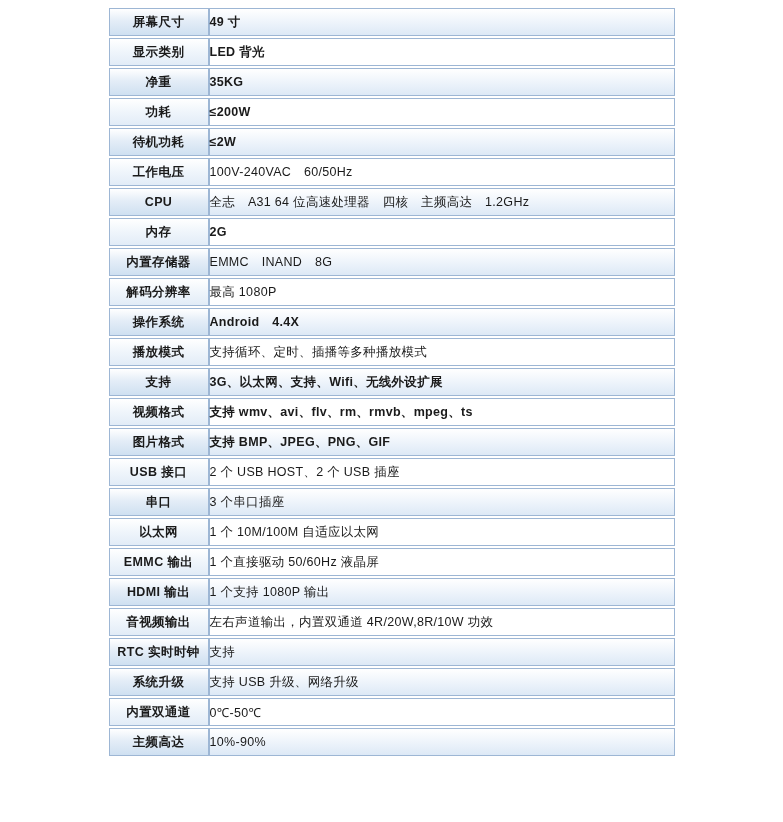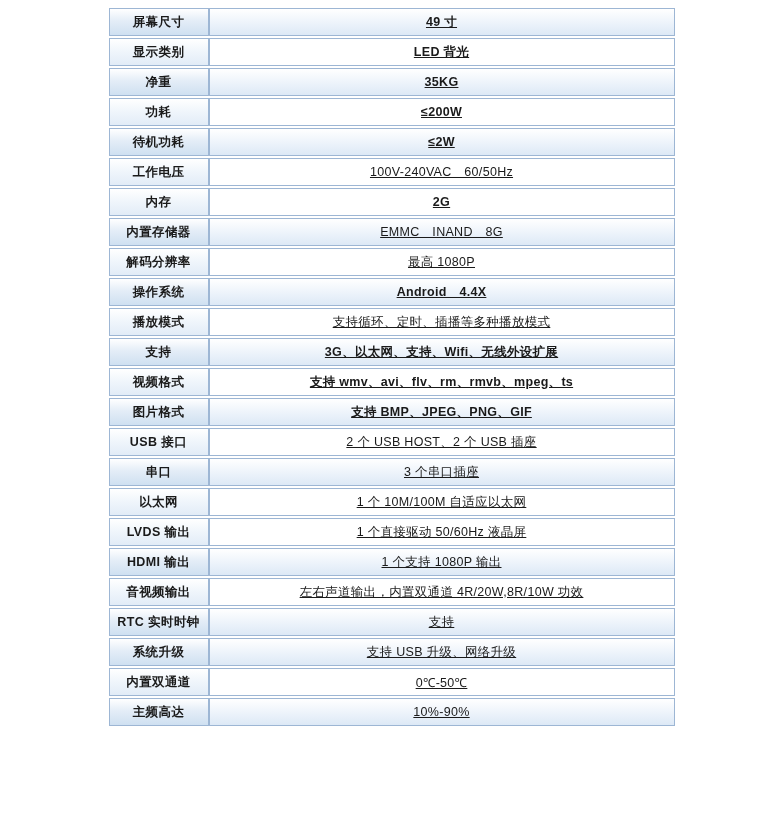--- a/index.html
+++ b/index.html
@@ -34,24 +34,22 @@
   }
   td.label-cell {
     width: 98px;
     text-align: center;
     font-weight: bold;
     background: linear-gradient(to bottom, #ffffff 0%, #e4edf7 45%, #cfe0f1 100%);
     letter-spacing: 0.4px;
     margin-top: 24px;
   }
   td.value-cell {
-    text-align: center;
     background: linear-gradient(to bottom, #ffffff 0%, #eef4fb 50%, #dde9f6 100%);
     letter-spacing: 0.3px;
-    text-decoration: underline;
   }
   tr.alt td.label-cell {
     background: linear-gradient(to bottom, #ffffff 0%, #eff5fb 50%, #e2ecf7 100%);
   }
   tr.alt td.value-cell {
     background: #ffffff;
     margin-top: 24px;
   }
   td.value-cell.bold-val {
     font-weight: bold;
@@ -79,20 +77,24 @@
           <td class="label-cell">功耗</td>
           <td class="value-cell bold-val">≤200W</td>
         </tr>
         <tr>
           <td class="label-cell">待机功耗</td>
           <td class="value-cell bold-val">≤2W</td>
         </tr>
         <tr class="alt">
           <td class="label-cell">工作电压</td>
           <td class="value-cell">100V-240VAC　60/50Hz</td>
+        </tr>
+        <tr>
+          <td class="label-cell">CPU</td>
+          <td class="value-cell">全志　A31 64 位高速处理器　四核　主频高达　1.2GHz</td>
         </tr>
         <tr class="alt">
           <td class="label-cell">内存</td>
           <td class="value-cell bold-val">2G</td>
         </tr>
         <tr>
           <td class="label-cell">内置存储器</td>
           <td class="value-cell">EMMC　INAND　8G</td>
         </tr>
         <tr class="alt">
@@ -125,21 +127,21 @@
         </tr>
         <tr>
           <td class="label-cell">串口</td>
           <td class="value-cell">3 个串口插座</td>
         </tr>
         <tr class="alt">
           <td class="label-cell">以太网</td>
           <td class="value-cell">1 个 10M/100M 自适应以太网</td>
         </tr>
         <tr class="alt">
-          <td class="label-cell">LVDS 输出</td>
+          <td class="label-cell">EMMC 输出</td>
           <td class="value-cell">1 个直接驱动 50/60Hz 液晶屏</td>
         </tr>
         <tr>
           <td class="label-cell">HDMI 输出</td>
           <td class="value-cell">1 个支持 1080P 输出</td>
         </tr>
         <tr class="alt">
           <td class="label-cell">音视频输出</td>
           <td class="value-cell">左右声道输出，内置双通道 4R/20W,8R/10W 功效</td>
         </tr>

